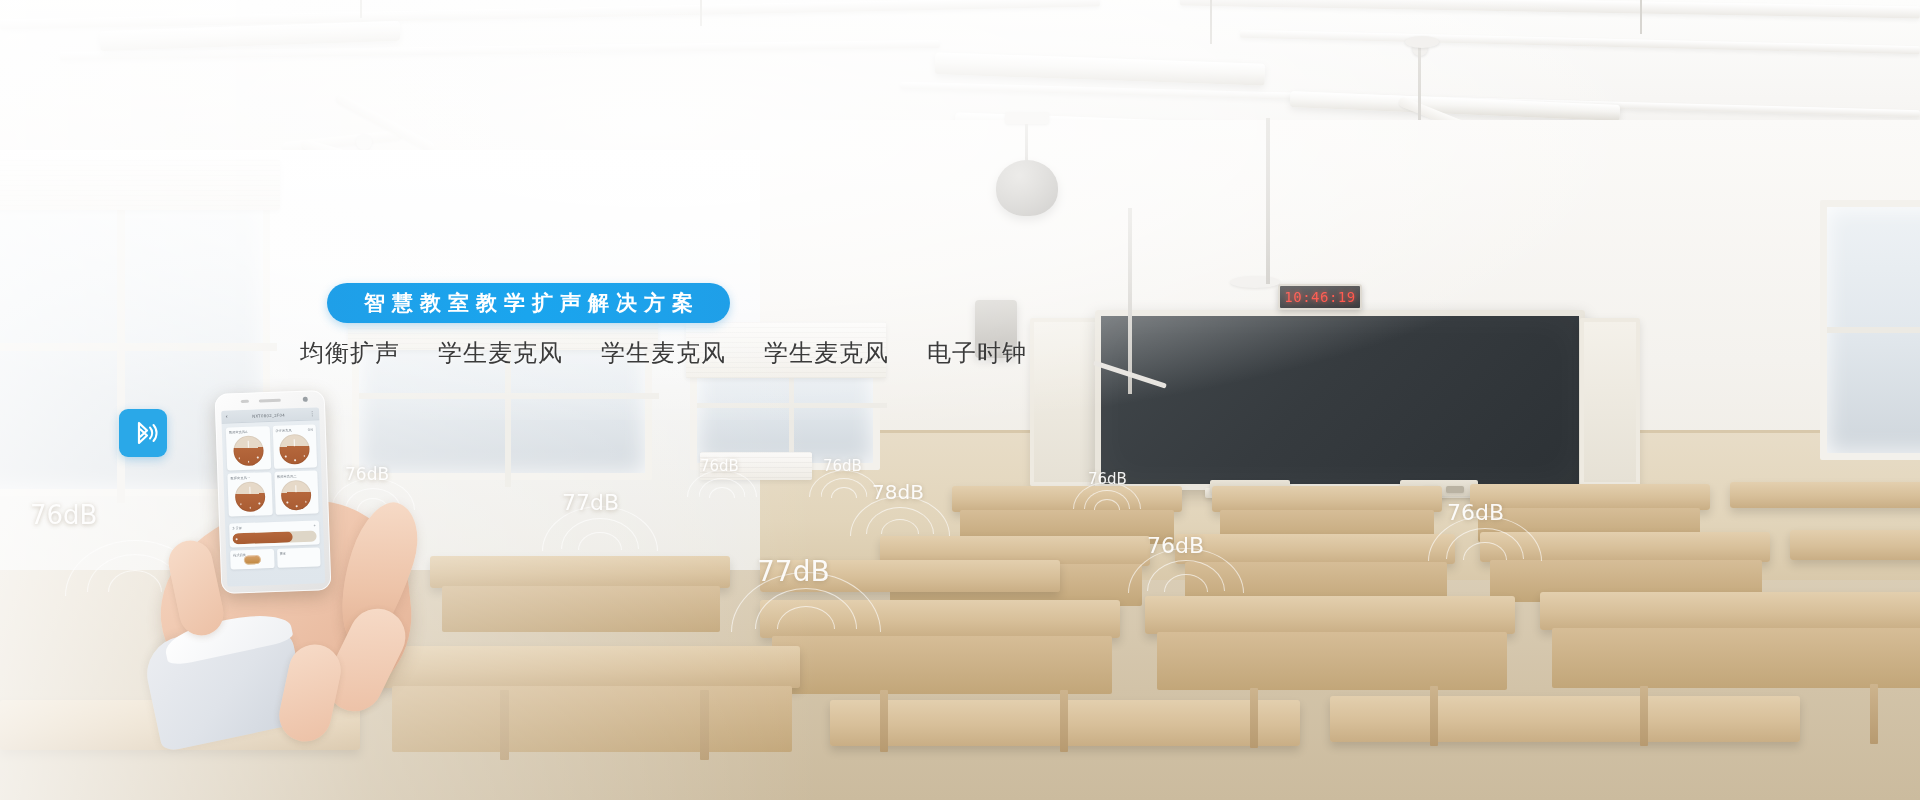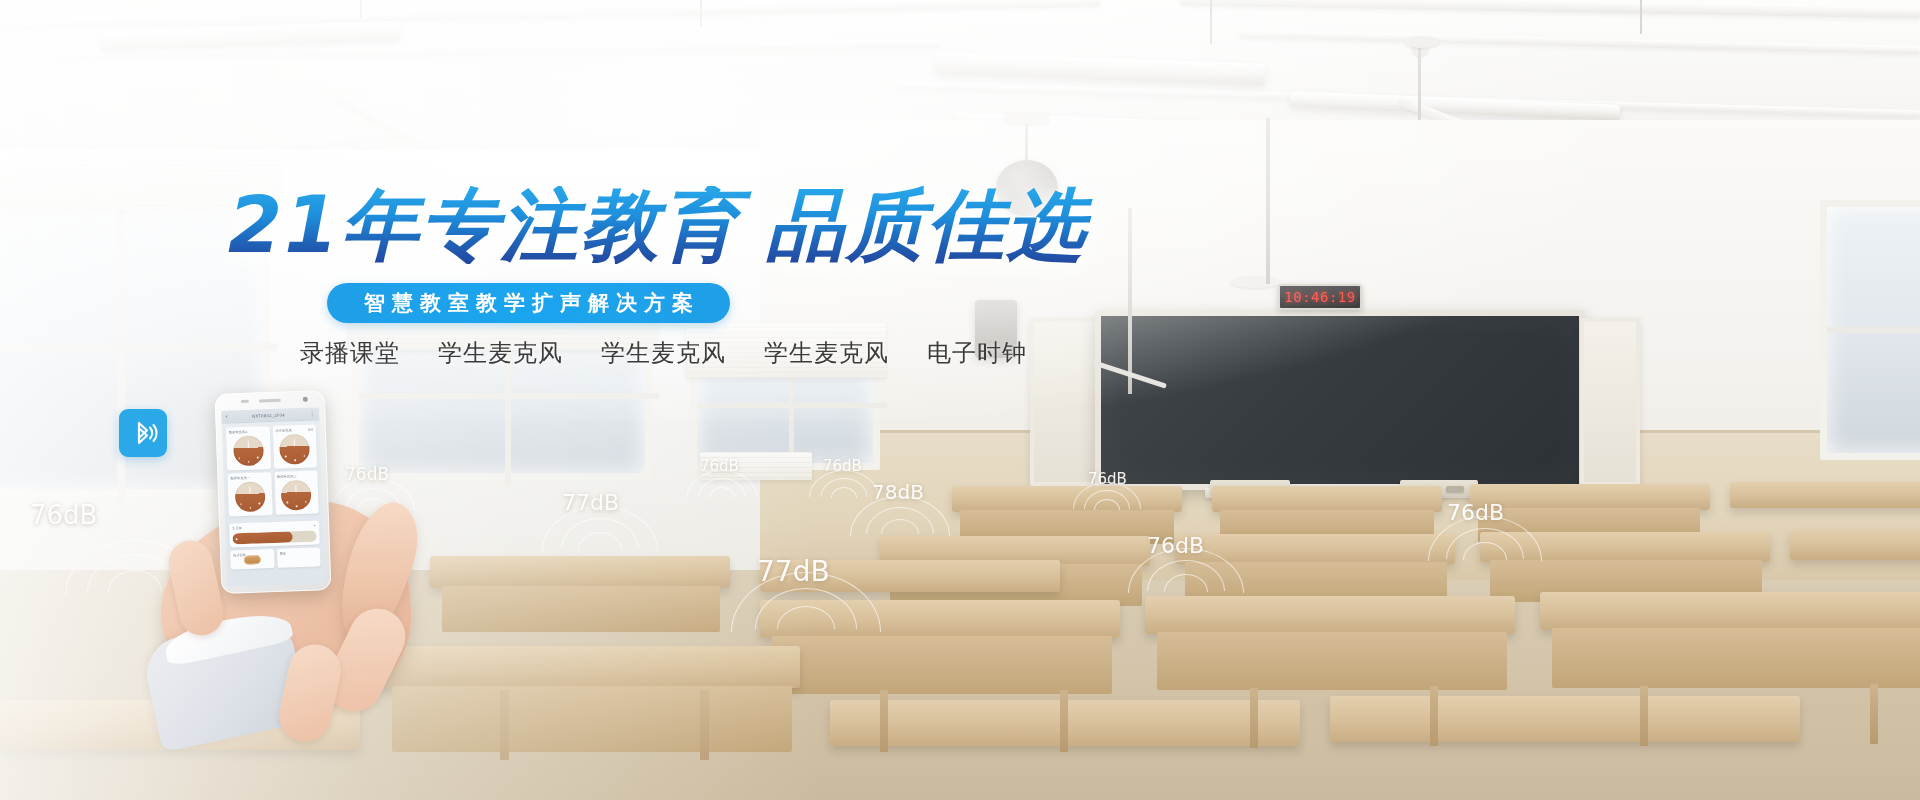--- a/index.html
+++ b/index.html
@@ -515,30 +515,27 @@
     <span class="db-label" style="left:700px;top:457px;font-size:15px;">76dB</span>
     <span class="db-label" style="left:823px;top:457px;font-size:15px;">76dB</span>
     <span class="db-label" style="left:872px;top:480px;font-size:20px;">78dB</span>
     <span class="db-label" style="left:757px;top:555px;font-size:28px;">77dB</span>
     <span class="db-label" style="left:1088px;top:470px;font-size:15px;">76dB</span>
     <span class="db-label" style="left:1147px;top:533px;font-size:22px;">76dB</span>
     <span class="db-label" style="left:1447px;top:500px;font-size:22px;">76dB</span>
   </div>
 
   <div class="hero">
-    <div class="headline">
-      <span>21年专注教育</span><span class="gap"></span><span>品质佳选</span>
-    </div>
 
     <div class="pill">
       <span>智慧教室教学扩声解决方案</span>
     </div>
 
     <div class="features">
-      <span class="feat">录播课堂</span>
+      <span class="feat">均衡扩声</span>
       <span class="feat">学生麦克风</span>
       <span class="feat">学生麦克风</span>
       <span class="feat">学生麦克风</span>
       <span class="feat">电子时钟</span>
     </div>
   </div>
 
   <div class="bt-badge">
     <svg width="32" height="32" viewBox="0 0 32 32">
       <path d="M12 6 L12 26 L20 18.5 L13.5 12.5 M12 6 L20 13.5 L13.5 19.5" fill="none" stroke="#ffffff" stroke-width="2.2" stroke-linejoin="round" stroke-linecap="round"></path>

